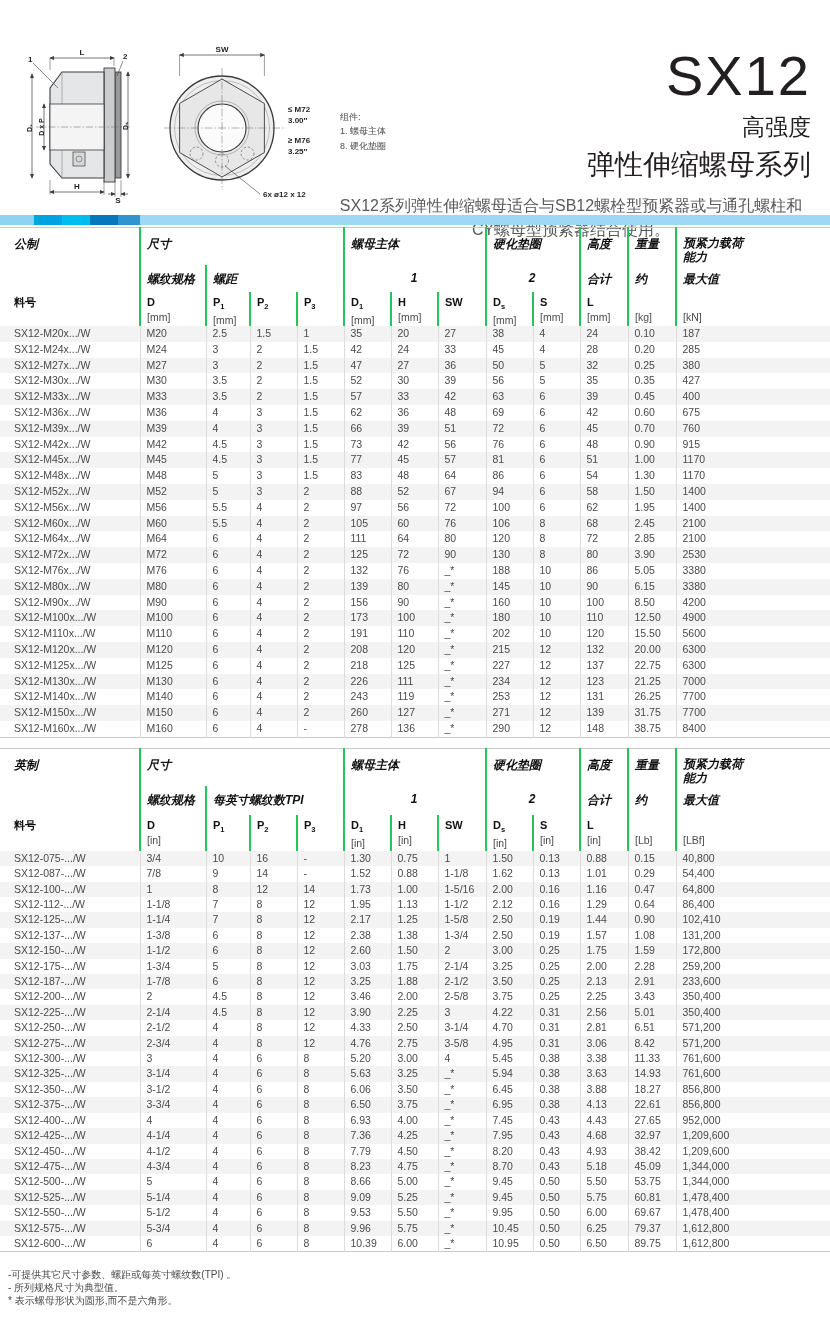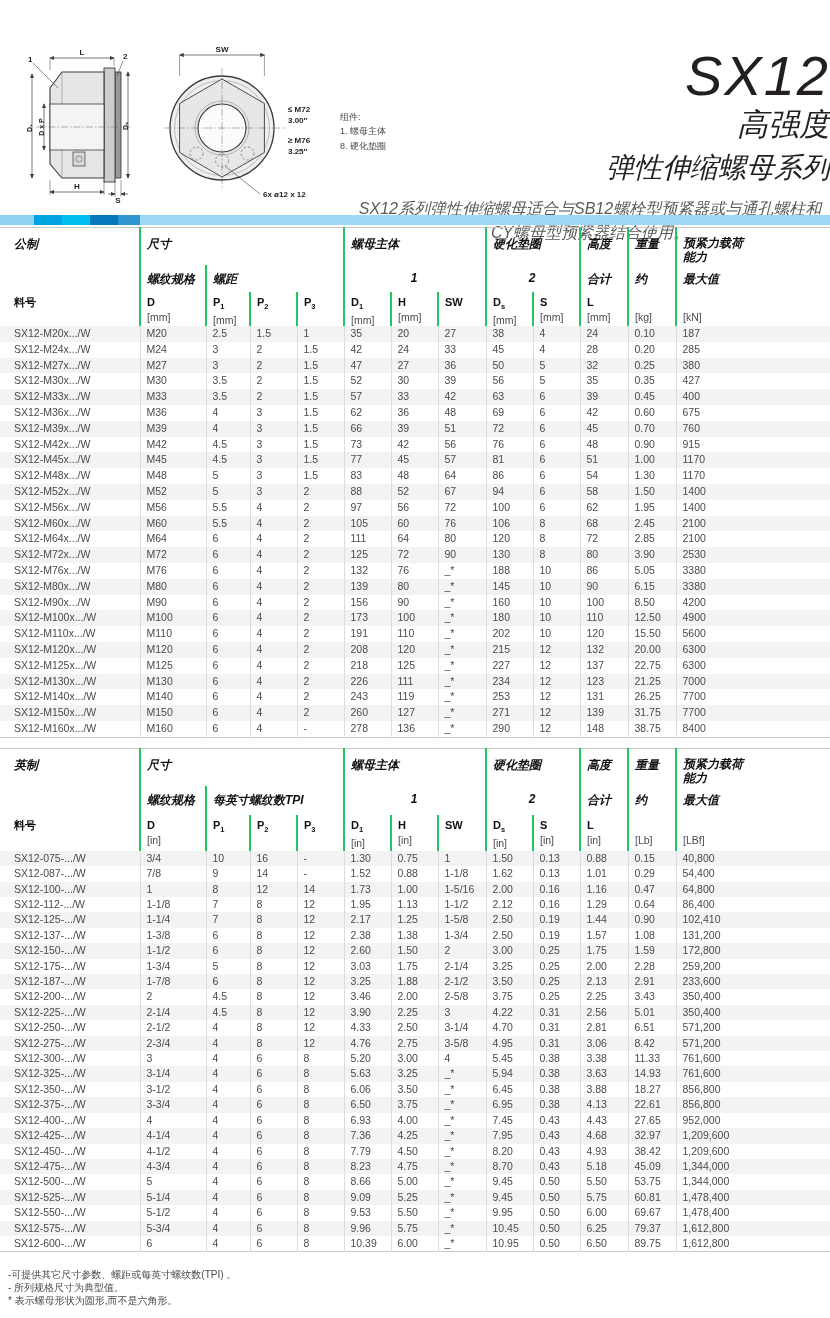--- a/index.html
+++ b/index.html
@@ -1,22 +1,22 @@
 <!DOCTYPE html>
 <html><head>
 <meta charset="utf-8">
 <style>
   html,body{margin:0;padding:0;background:#fff;}
   body{font-family:"Liberation Sans","DejaVu Sans",sans-serif;}
   #page{position:relative;width:830px;height:1318px;background:#fff;overflow:hidden;}
 
   
-  #titleBlock{position:absolute;top:48px;right:0;width:480px;text-align:right;color:#231f20;font-style:italic;}
+  #titleBlock{position:absolute;top:48px;right:19px;width:480px;text-align:right;color:#231f20;}
   #seriesTitle{font-size:56px;font-weight:400;line-height:1.0;letter-spacing:2px;}
-  #subtitle1{font-size:31px;font-weight:400;margin-top:0;}
+  #subtitle1{font-size:23px;font-weight:400;margin-top:8px;}
   #subtitle2{font-size:28px;font-weight:400;margin-top:3px;}
   #seriesDesc{font-size:16px;color:#58595b;margin-top:10px;line-height:1.5;text-align:center;}
 
   
   svg text{font-family:"Liberation Sans","DejaVu Sans",sans-serif;fill:#231f20;}
   .dimtxt{font-size:8px;font-weight:bold;}
   .dimtxt-sm{font-size:7px;font-weight:bold;}
   #componentsLegend{position:absolute;left:340px;top:110px;font-size:9px;color:#4a4a4c;line-height:1.6;}
 
   

